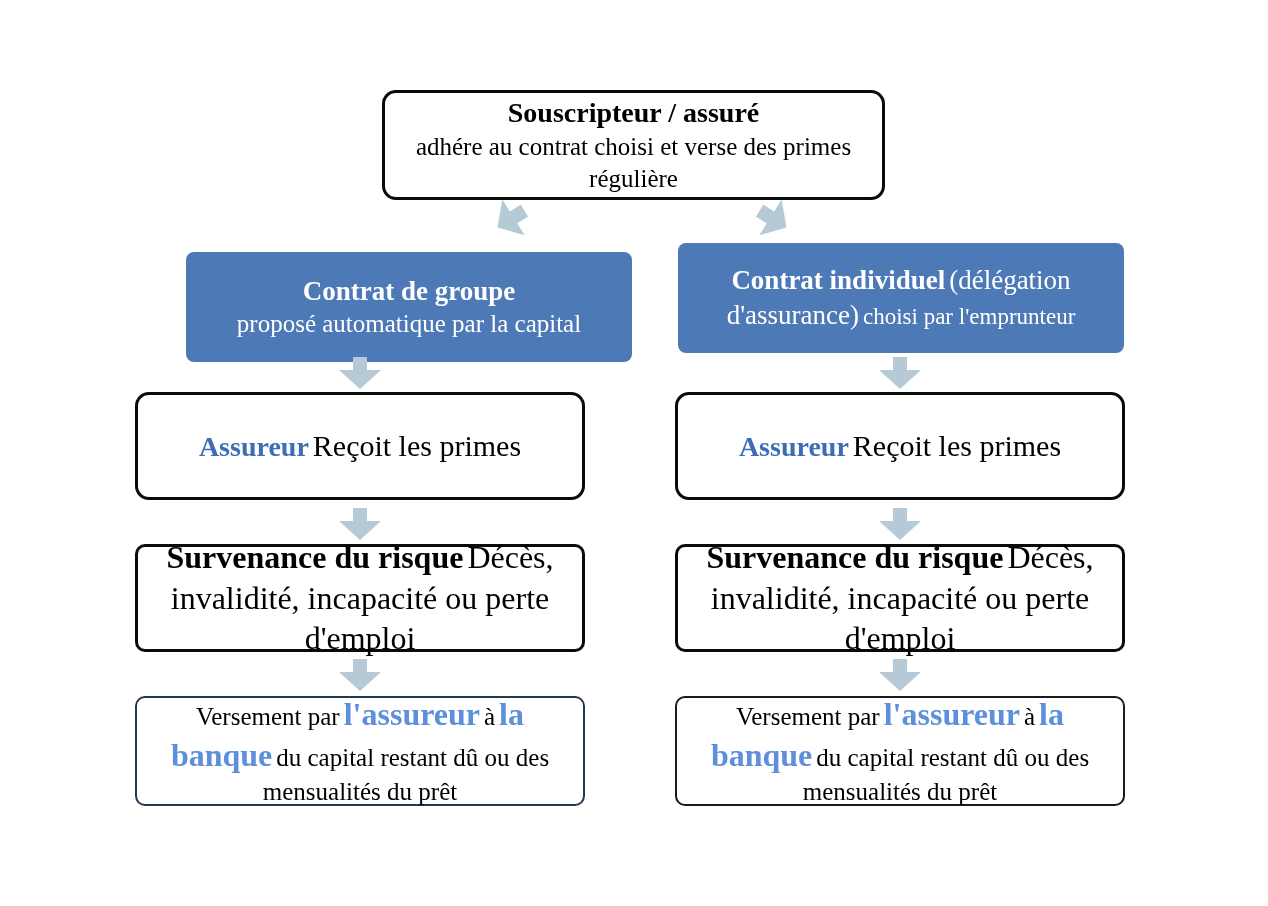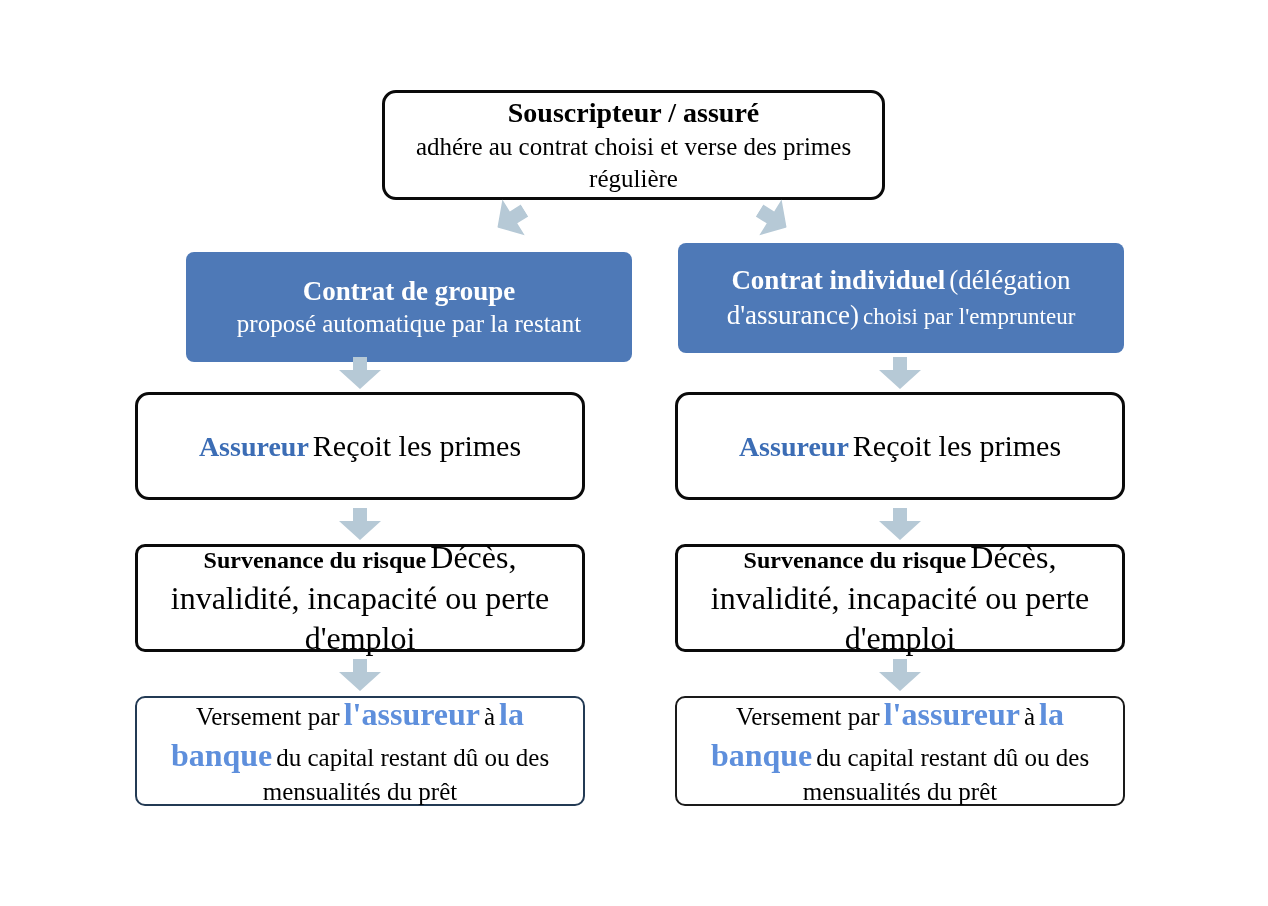--- a/index.html
+++ b/index.html
@@ -53,21 +53,21 @@
 
   
   .assureur-left  { left: 135px; top: 392px; width: 450px; height: 108px; border-radius: 14px; }
   .assureur-right { left: 675px; top: 392px; width: 450px; height: 108px; border-radius: 14px; }
   .a-name { font-size: 28px; font-weight: bold; color: #3C6DB5; }
   .a-body { font-size: 30px; color: #000; }
 
   
   .risk-left  { left: 135px; top: 544px; width: 450px; height: 108px; border-radius: 10px; padding: 2px 4px; }
   .risk-right { left: 675px; top: 544px; width: 450px; height: 108px; border-radius: 10px; padding: 2px 4px; }
-  .r-title { font-size: 24px; font-weight: bold; color: #000; }
+  .r-title { font-size: 32px; font-weight: bold; color: #000; }
   .r-body  { font-size: 32px; color: #000; }
 
   
   .payout-left  { left: 135px; top: 696px; width: 450px; height: 110px; border-radius: 10px;
                   border: 2.5px solid #233A54; background:#fff; padding: 2px 6px; }
   .payout-right { left: 675px; top: 696px; width: 450px; height: 110px; border-radius: 10px;
                   border: 2.5px solid #1a1a1a; background:#fff; padding: 2px 6px; }
   .p-text { font-size: 25px; color: #000; }
   .p-hl   { font-size: 32px; font-weight: bold; color: #5E8FDC; }
 
@@ -103,21 +103,21 @@
       </svg>
   </div>
   <div class="arrow diag-right">
     <svg viewBox="0 0 44 32">
         <polygon class="arrow-fill" points="15,0 29,0 29,13 43,13 22,32 1,13 15,13"></polygon>
       </svg>
   </div>
 
   <div class="box blue-fill contract-left">
     <div class="c-title">Contrat de groupe</div>
-    <div class="c-body">proposé automatique par la restant</div>
+    <div class="c-body">proposé automatique par la capital</div>
   </div>
 
   <div class="box blue-fill contract-right">
     <p style="margin:0;">
       <b class="c-title">Contrat individuel</b>
       <span class="c-sub">(délégation d'assurance)</span>
       <span class="c-tail">choisi par l'emprunteur</span>
     </p>
   </div>
 

